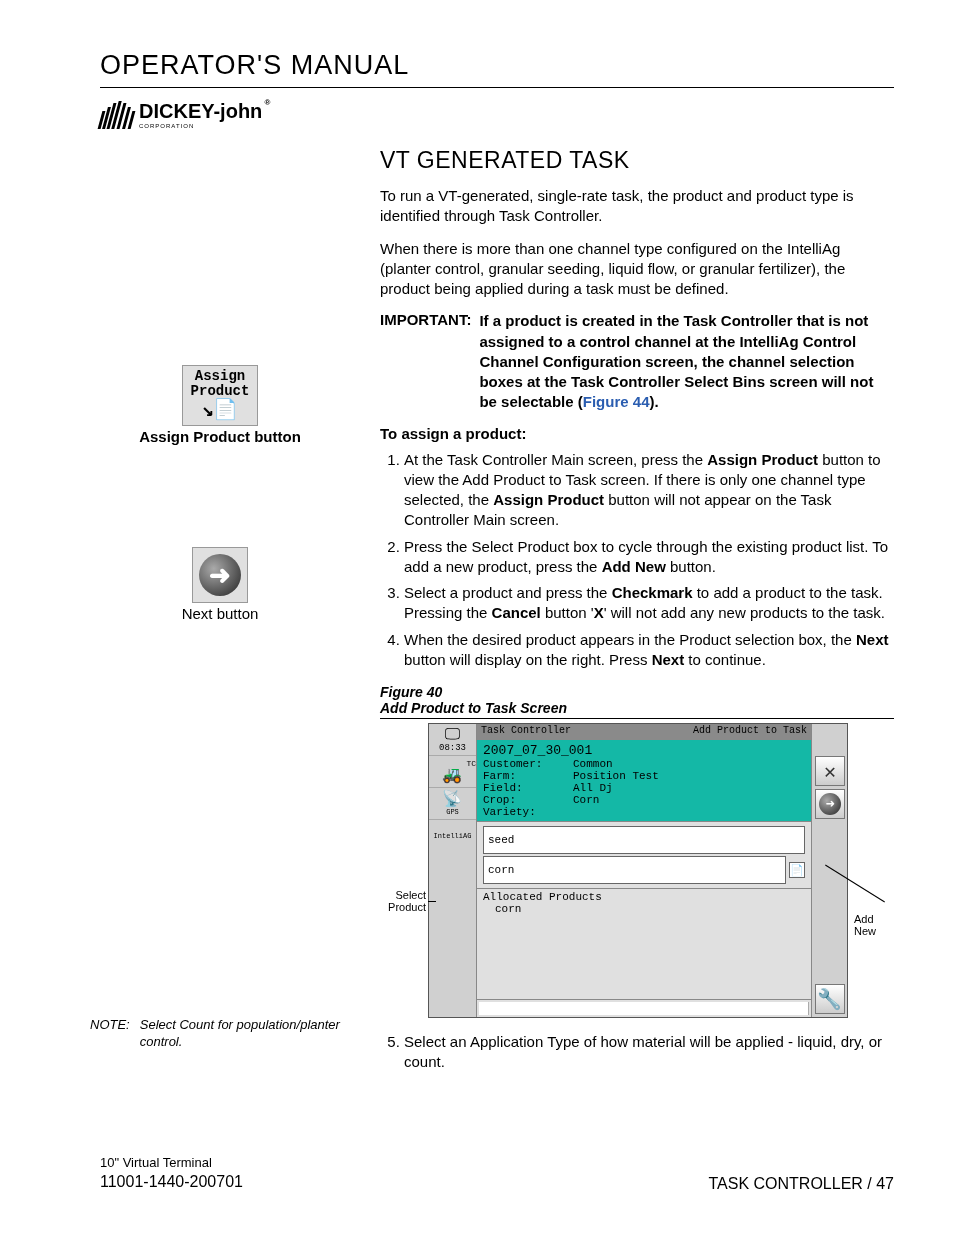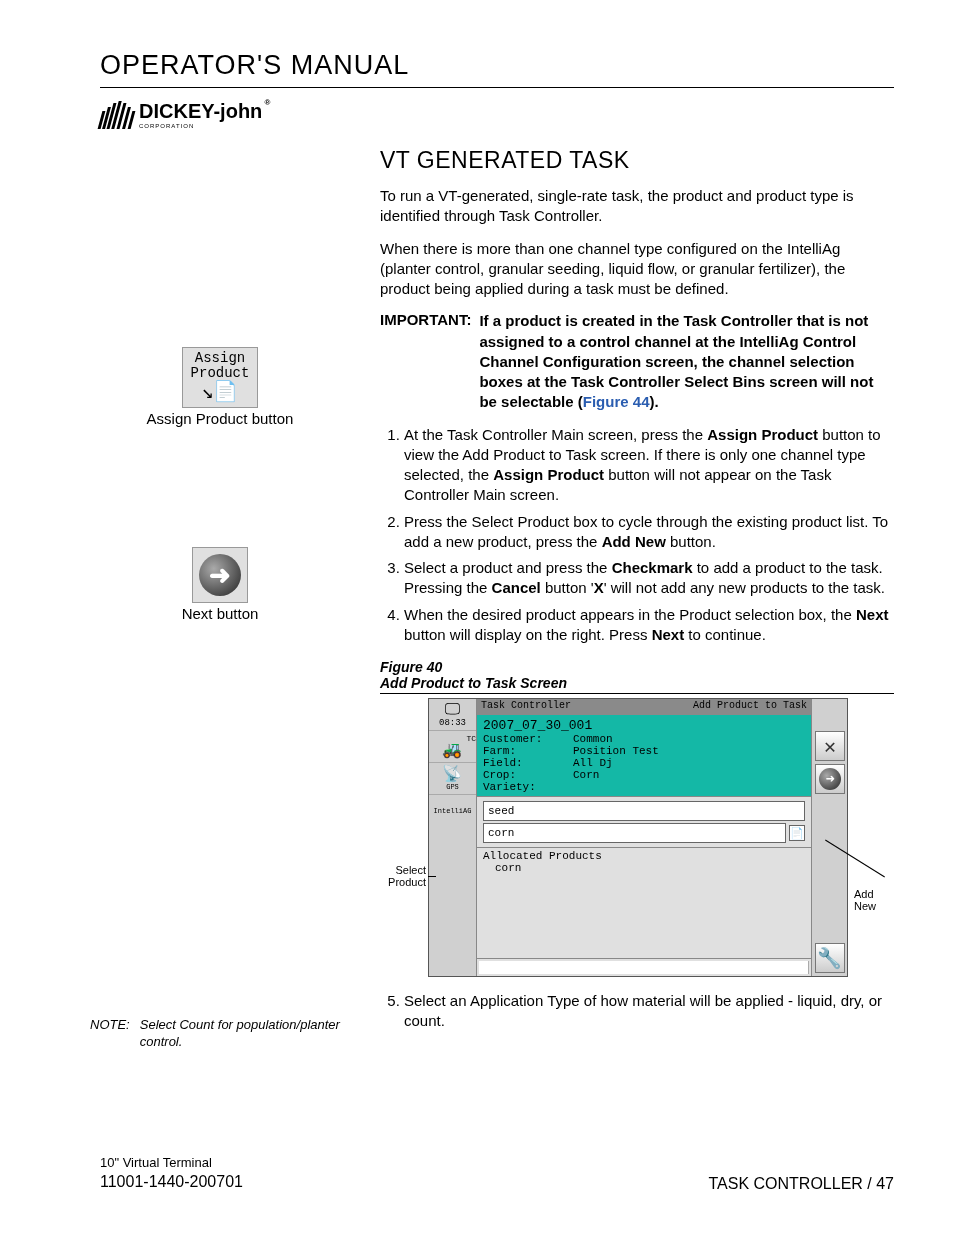--- a/index.html
+++ b/index.html
@@ -152,21 +152,21 @@
     padding: 3px 6px;
   }
   .info-row { display: flex; align-items: flex-end; }
   .info-row .lab { width: 90px; }
   .screen-selects {
     background: #e0e0e0;
     border-bottom: 1px solid #888;
     padding: 4px 6px;
   }
   .sel {
-    border: 1px solid #666; background: #fff; padding: 1px 4px; margin-bottom: 2px; height: 20px;
+    border: 1px solid #666; background: #fff; padding: 1px 4px; margin-bottom: 2px; height: 28px;
     display: flex; align-items: center;
   }
   .sel-row { display: flex; gap: 3px; align-items: center; }
   .sel-row .sel { flex: 1; margin-bottom: 0; }
   .sel-row .new-ic {
     width: 16px; height: 16px; background: #fff; border: 1px solid #666;
     display: flex; align-items: center; justify-content: center; font-size: 11px;
   }
   .screen-alloc {
     flex: 1; background: #e0e0e0; padding: 2px 6px;
@@ -229,21 +229,21 @@
     <span class="logo-text">
       <span>DICKEY-john</span><sup>®</sup>
     </span>
     <div class="logo-sub">CORPORATION</div>
   </div>
 </div>
 
 <div class="two-col">
   <div class="sidebar">
 
-    <div class="sidebar-block" style="top:200px;">
+    <div class="sidebar-block" style="top:218px;font-weight:bold;">
       <div class="assign-btn-box">
         <div>Assign</div>
         <div>Product</div>
         <div class="ic">↘📄</div>
       </div>
       <div class="side-cap">Assign Product button</div>
     </div>
 
     <div class="sidebar-block" style="top:400px;">
       <div class="next-btn-box">
@@ -264,20 +264,21 @@
     <div class="para">To run a VT-generated, single-rate task, the product and product type is identified through Task Controller.</div>
     <div class="para">When there is more than one channel type configured on the IntelliAg (planter control, granular seeding, liquid flow, or granular fertilizer), the product being applied during a task must be defined.</div>
 
     <div class="important-row">
       <div class="important-label">IMPORTANT:</div>
       <div class="important-text">
         <span>If a product is created in the Task Controller that is not assigned to a control channel at the IntelliAg Control Channel Configuration screen, the channel selection boxes at the Task Controller Select Bins screen will not be selectable (</span><span class="fig-ref">Figure 44</span><span>).</span>
       </div>
     </div>
 
+    <div class="sub-h">To assign a product:</div>
     <ol class="steps">
       <li>
         <span>At the Task Controller Main screen, press the </span><b>Assign Product</b><span> button to view the Add Product to Task screen. If there is only one channel type selected, the </span><b>Assign Product</b><span> button will not appear on the Task Controller Main screen.</span>
       </li>
       <li>
         <span>Press the Select Product box to cycle through the existing product list. To add a new product, press the </span><b>Add New</b><span> button.</span>
       </li>
       <li>
         <span>Select a product and press the </span><b>Checkmark</b><span> to add a product to the task. Pressing the </span><b>Cancel</b><span> button '</span><b>X</b><span>' will not add any new products to the task.</span>
       </li>

